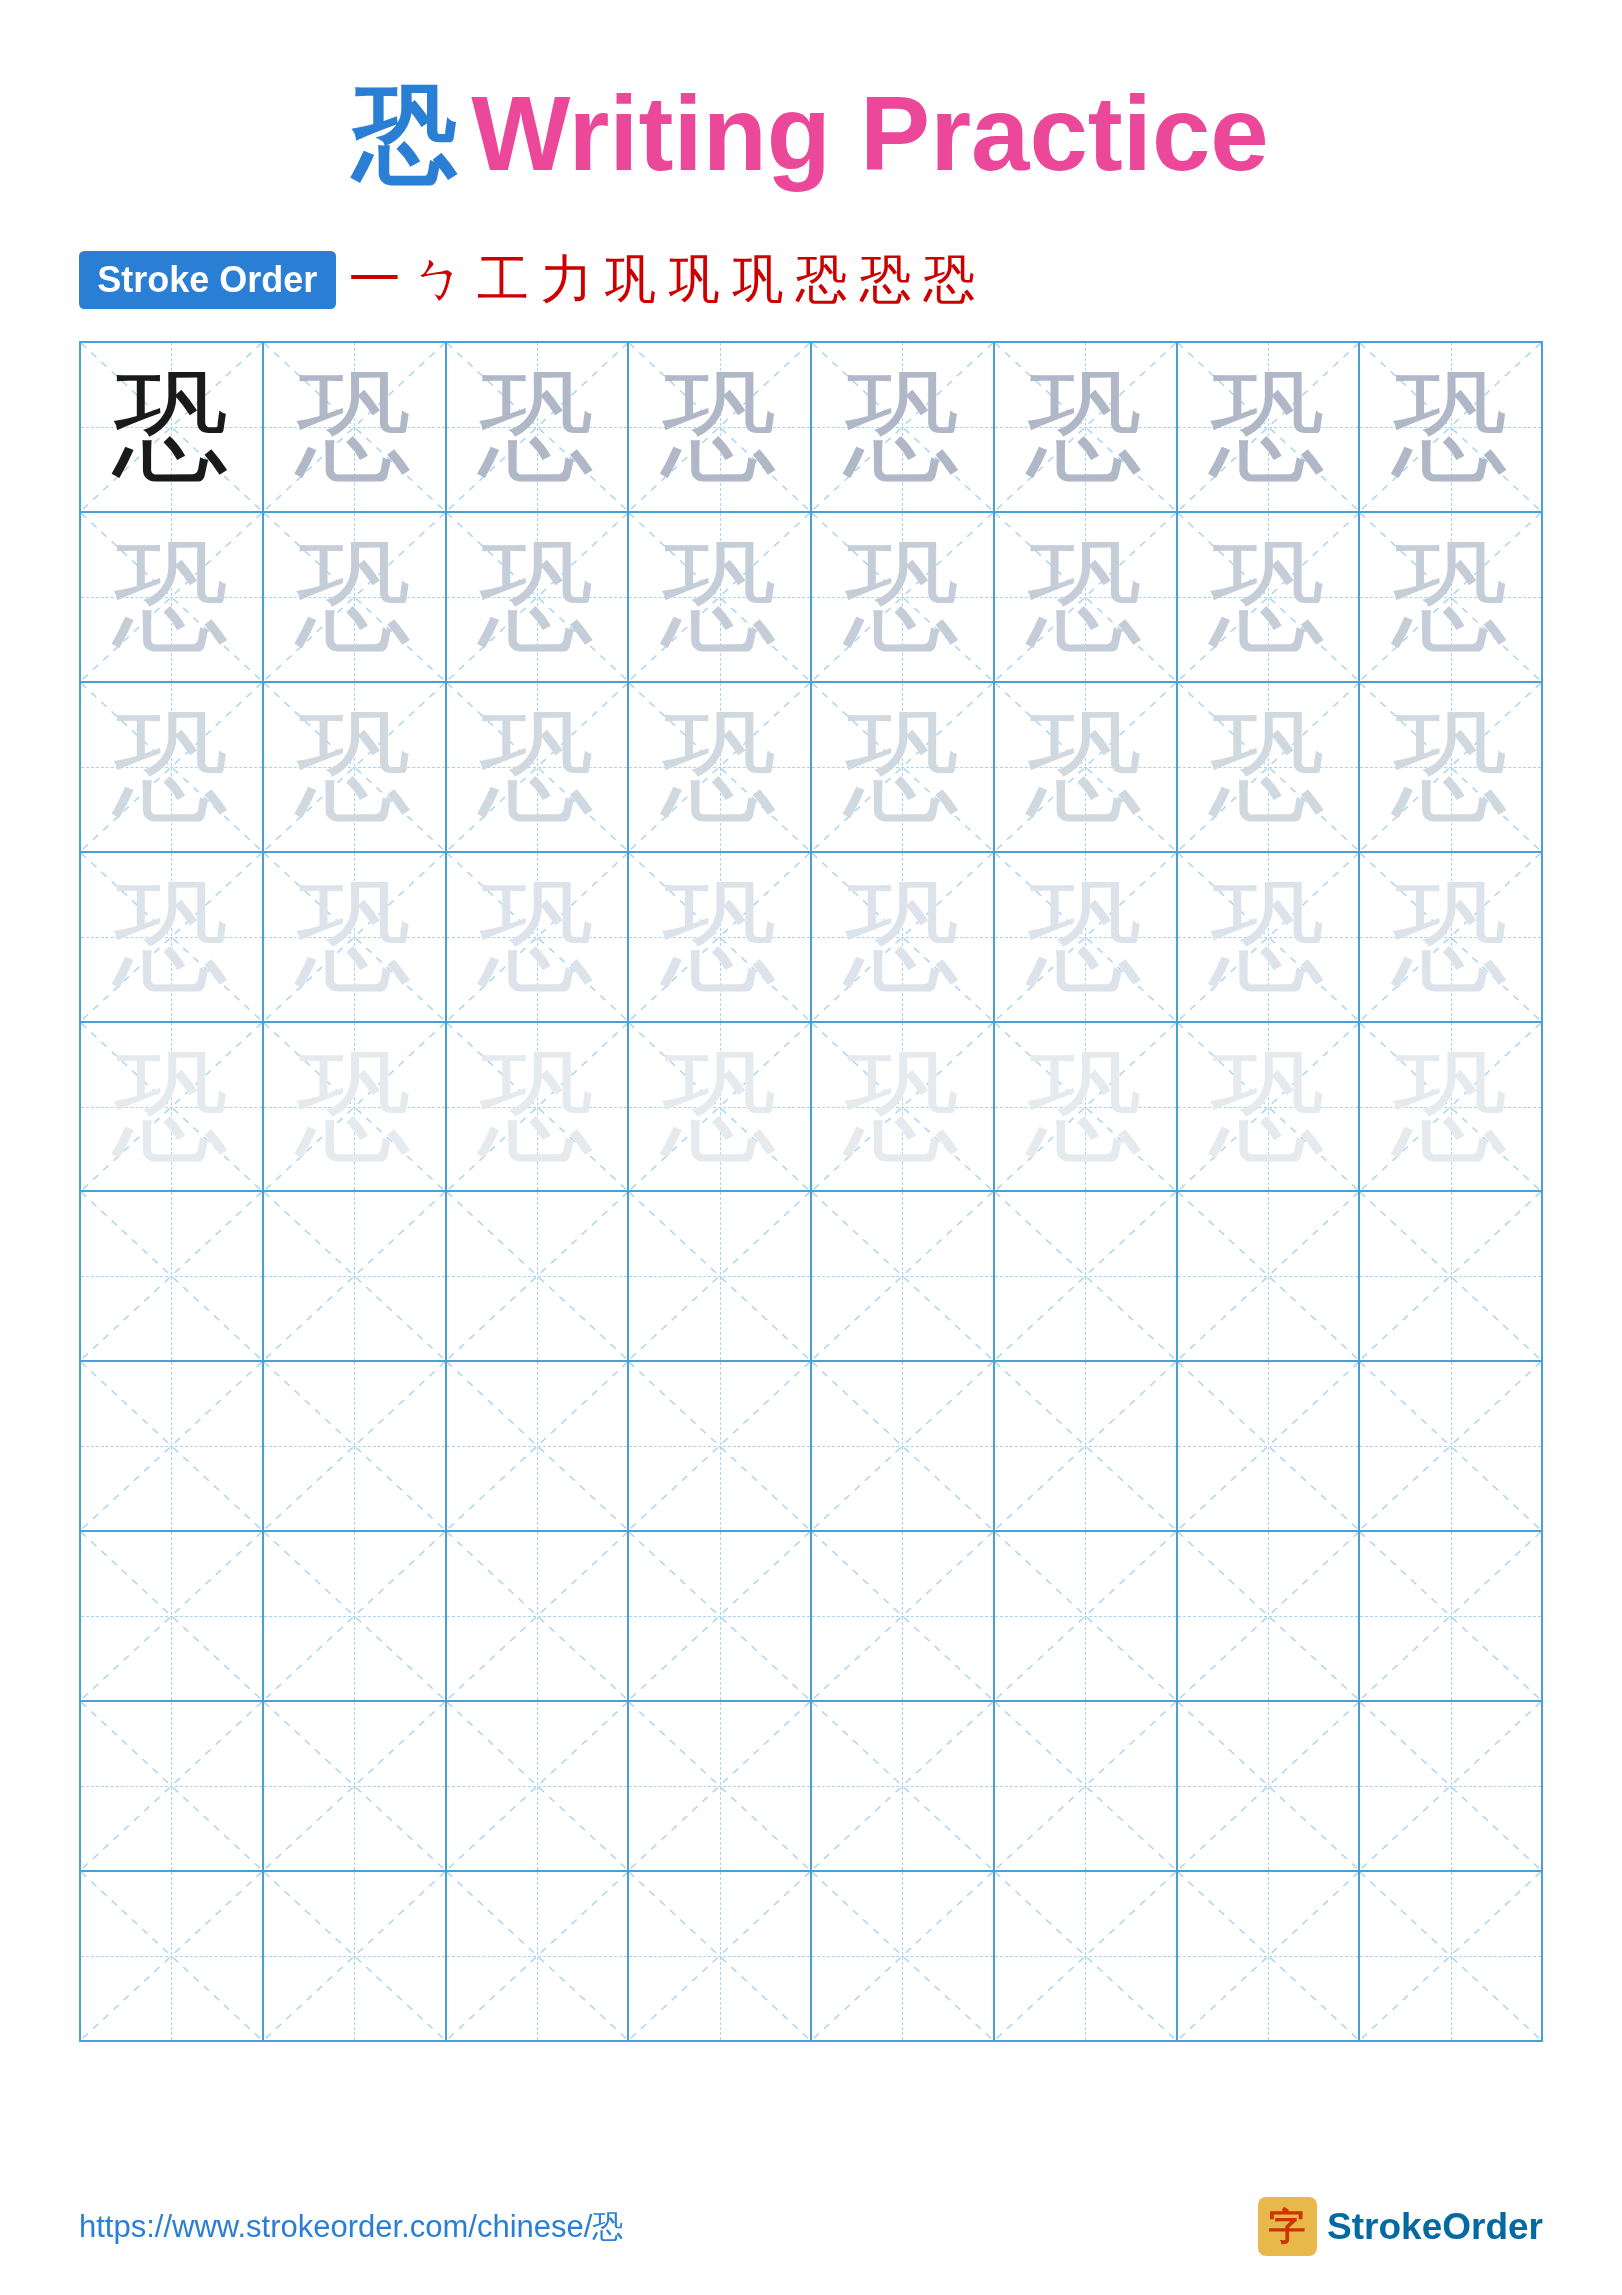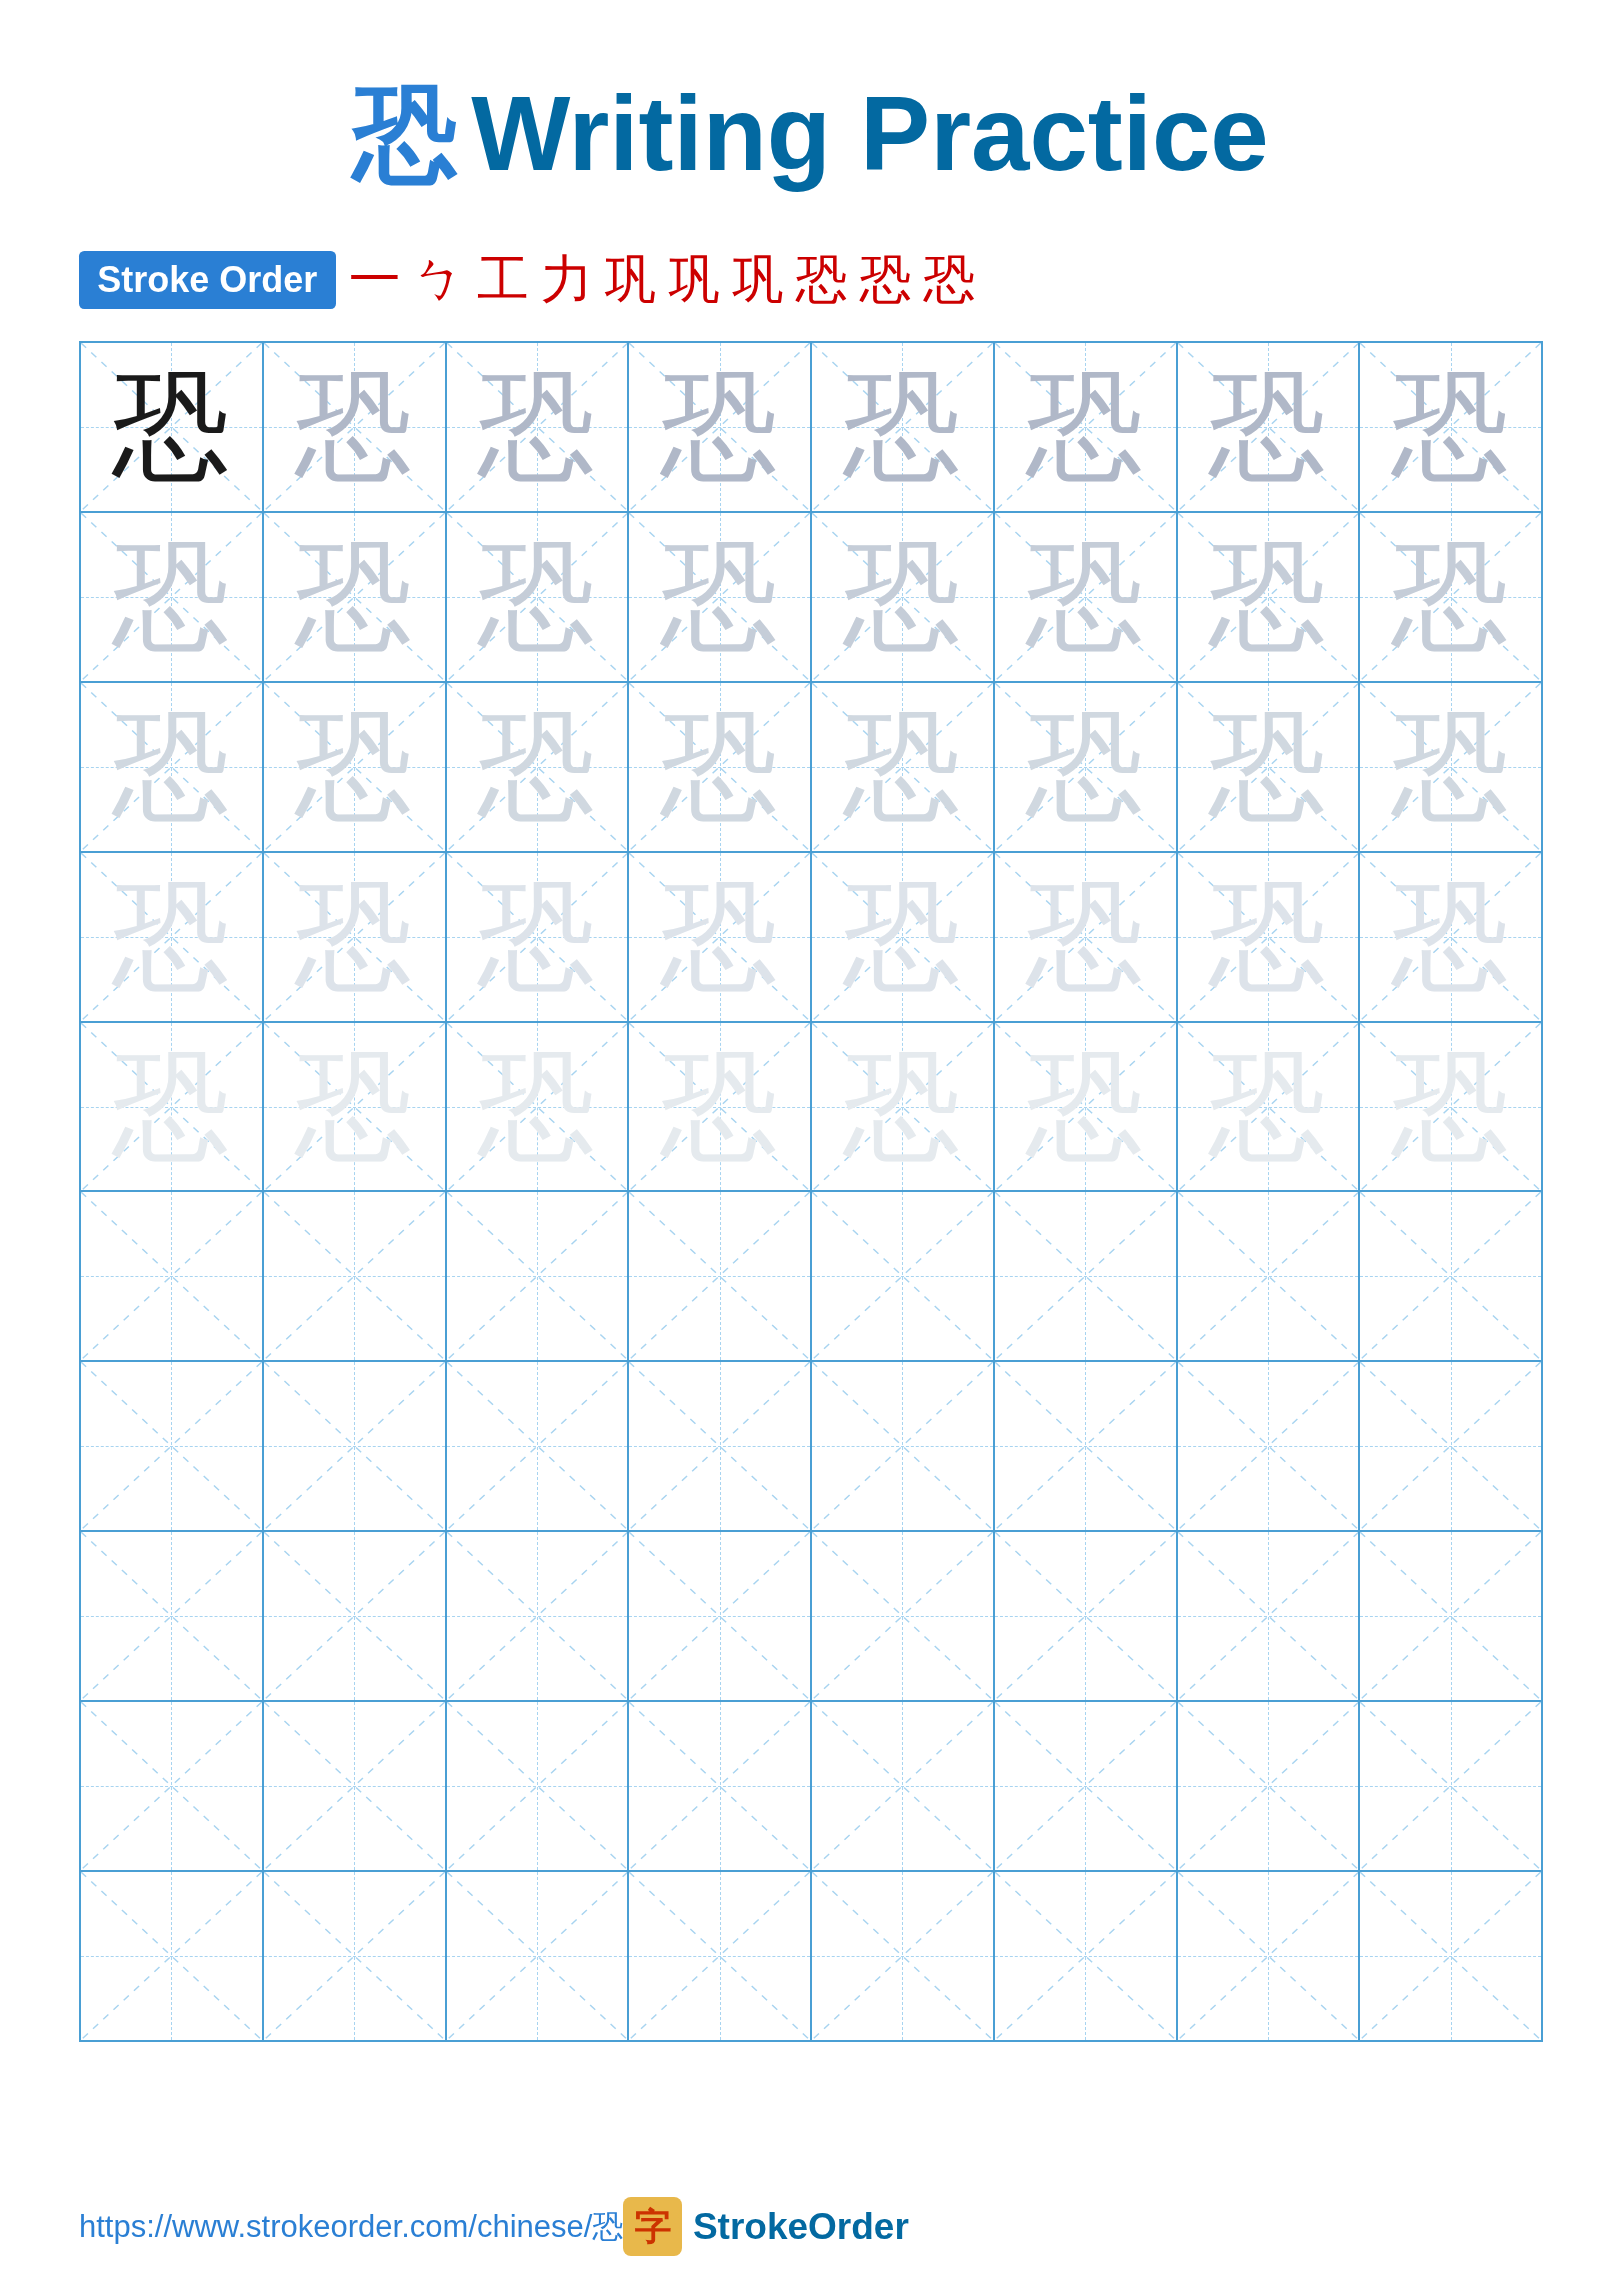--- a/index.html
+++ b/index.html
@@ -25,21 +25,21 @@
     }
 
     .title-char {
       color: #2a7fd4;
       font-size: 105px;
       font-weight: bold;
       margin-right: 13px;
     }
 
     .title-text {
-      color: #0369a1;
+      color: #ec4899;
       font-size: 105px;
       font-weight: bold;
       font-family: Arial, sans-serif;
     }
 
     
     .stroke-order-row {
       display: flex;
       align-items: center;
       margin-bottom: 26px;
@@ -142,20 +142,21 @@
       color: #e5eaee;
     }
 
     
     .footer {
       position: absolute;
       bottom: 39px;
       left: 79px;
       right: 79px;
       display: flex;
+      justify-content: space-between;
       align-items: center;
     }
 
     .footer-url {
       color: #2a7fd4;
       font-size: 31px;
       font-family: Arial, sans-serif;
     }
 
     .footer-logo {

